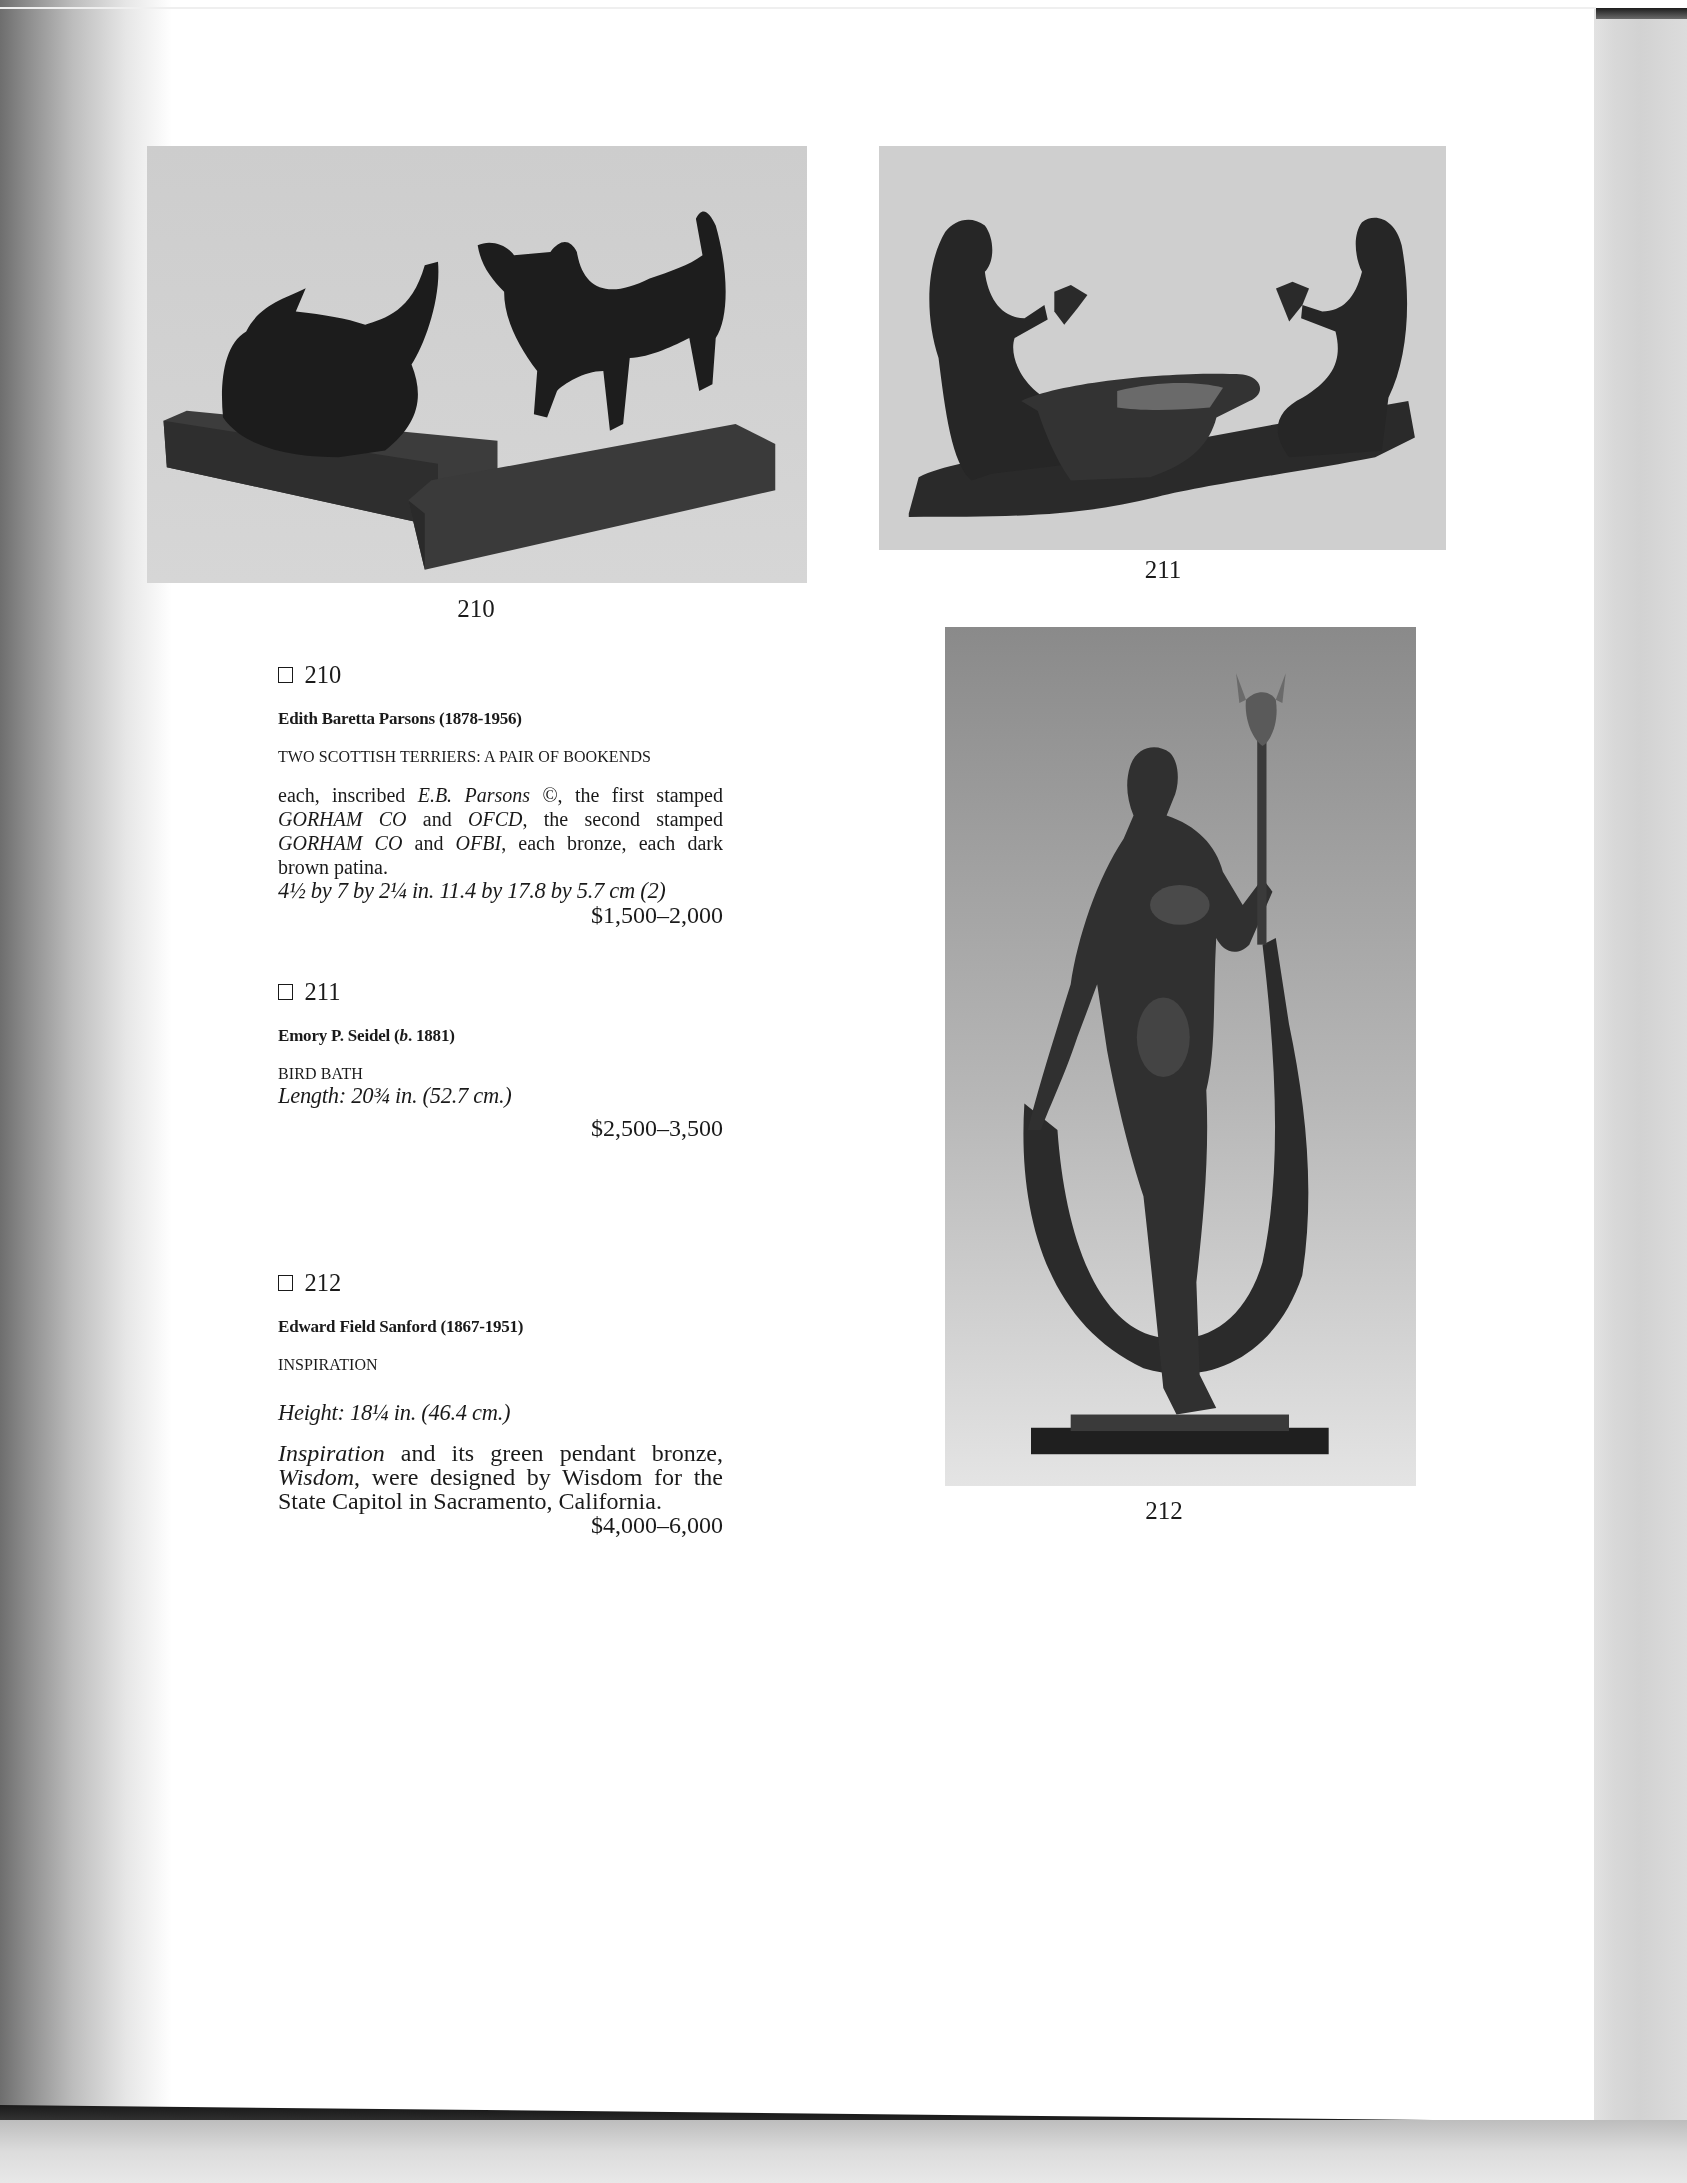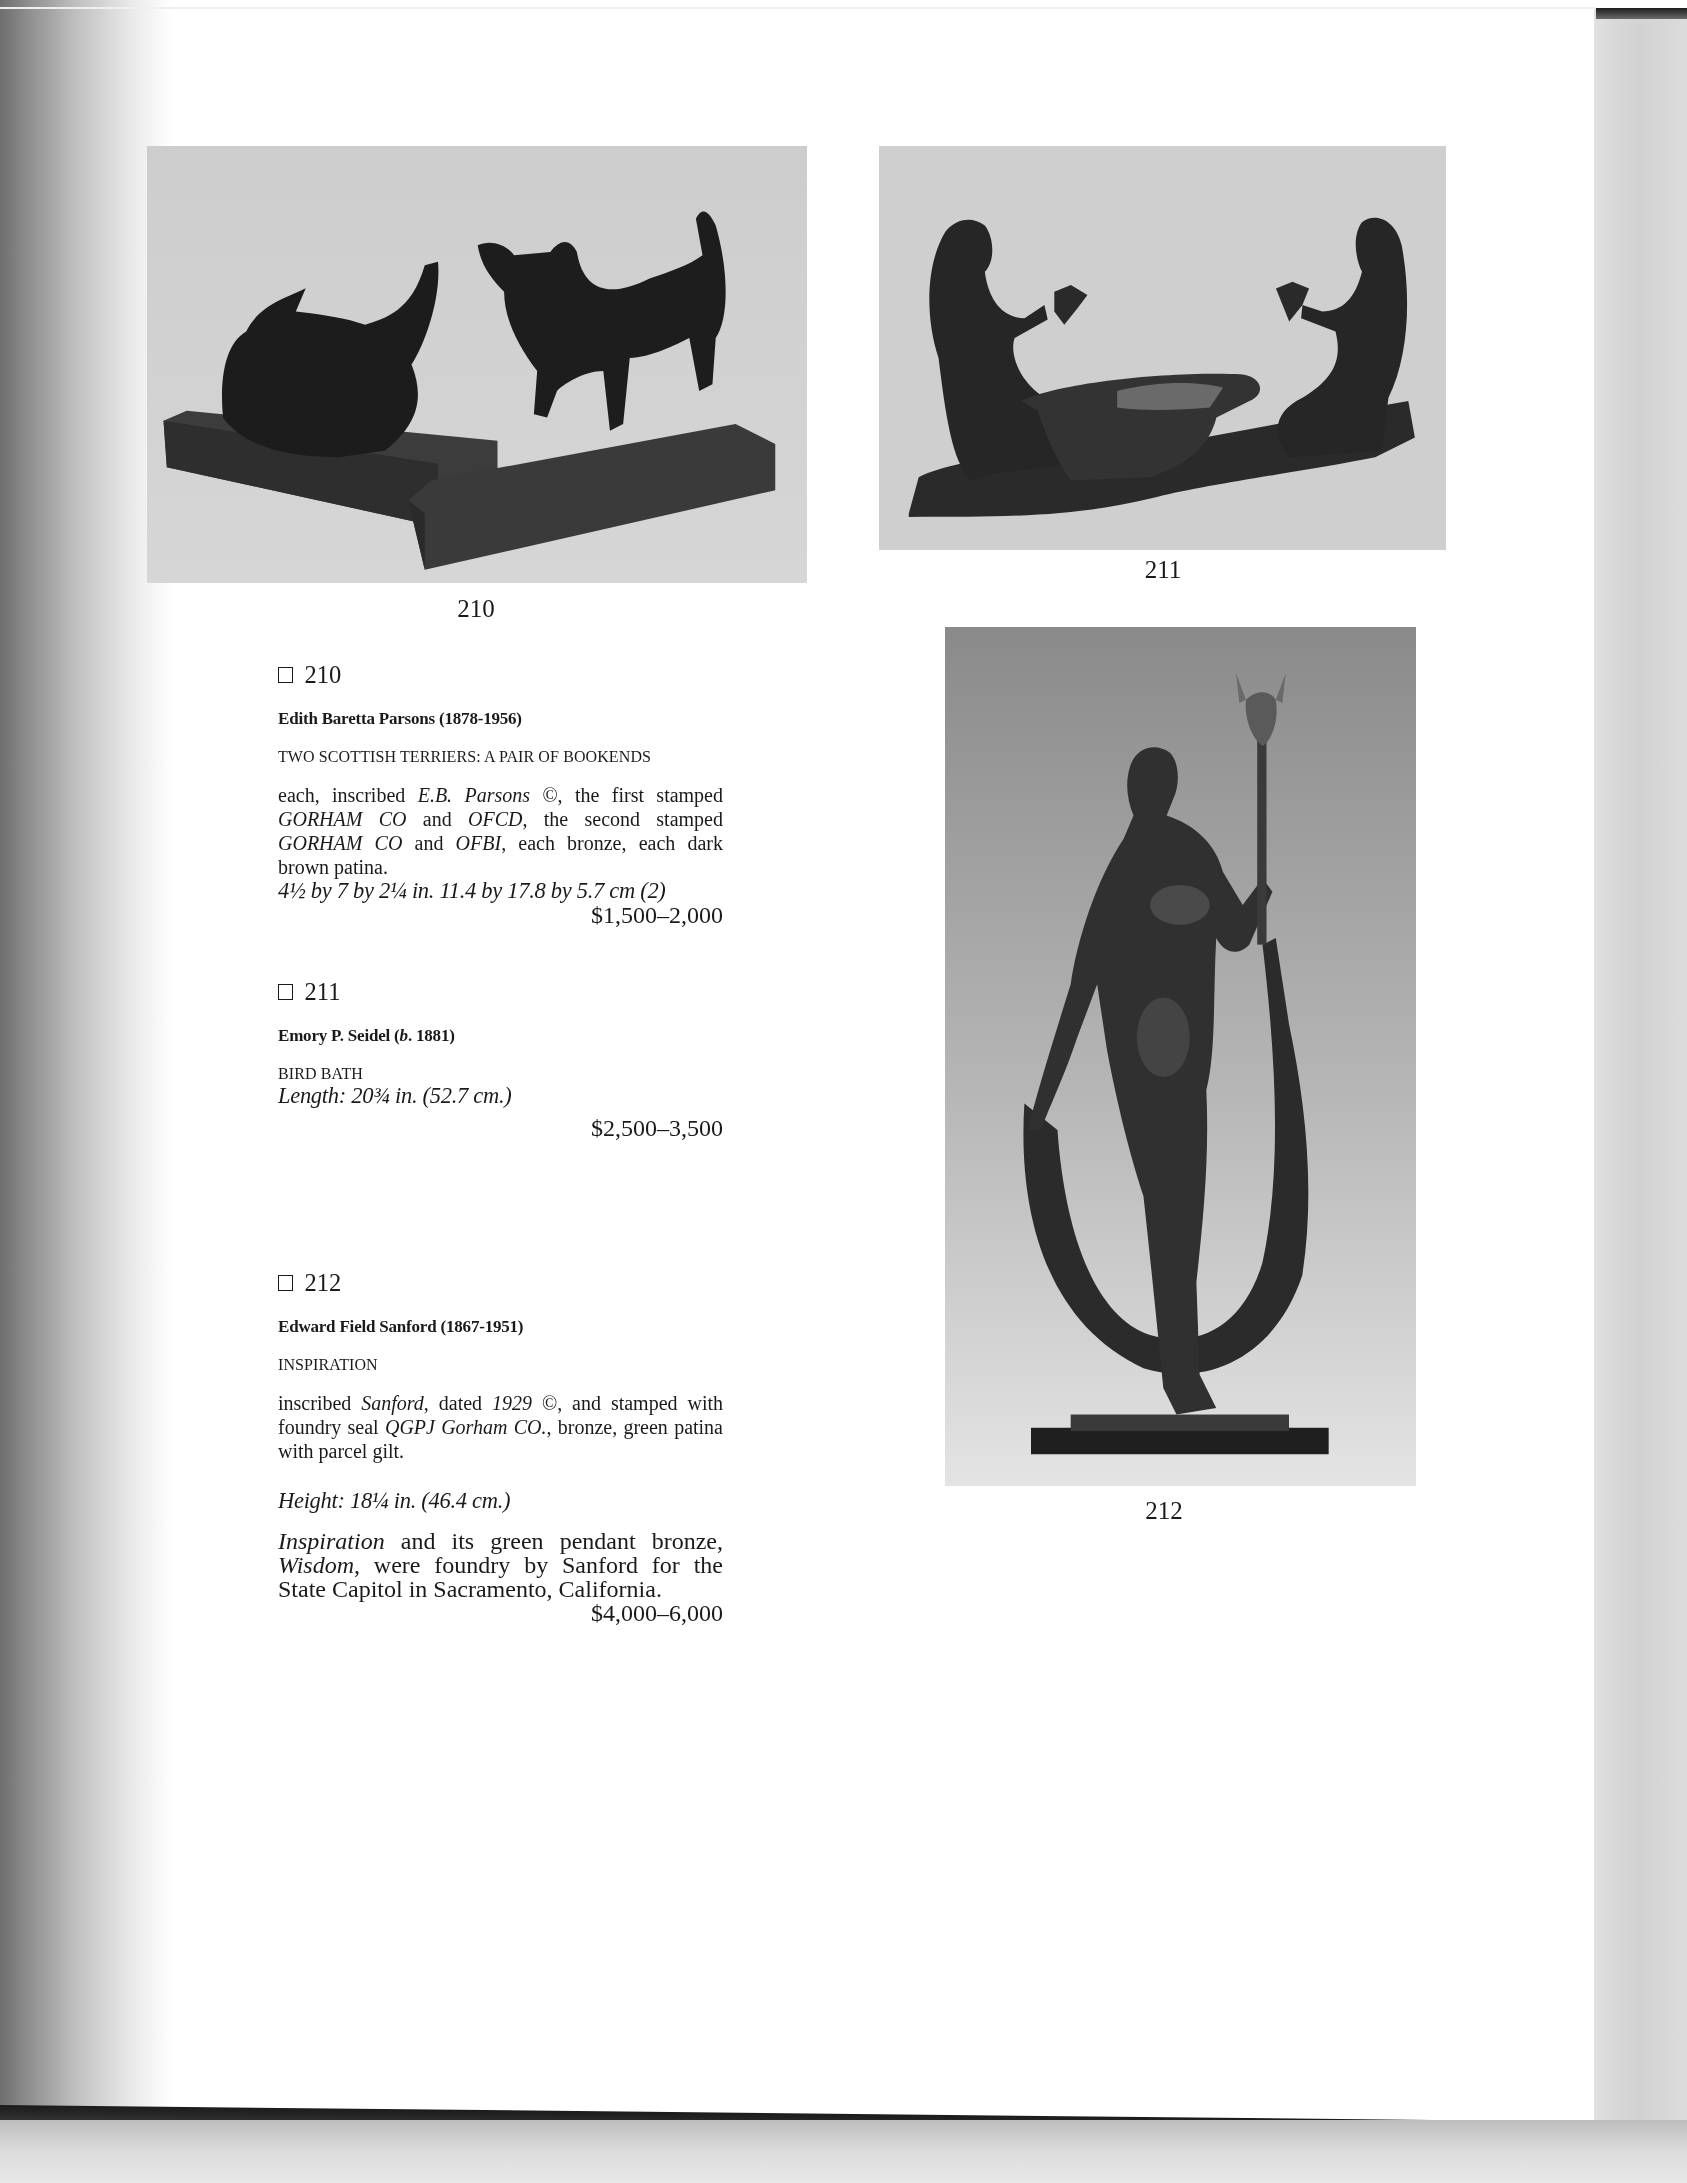--- a/index.html
+++ b/index.html
@@ -182,18 +182,17 @@
   <div class="estimate" style="margin-top:8px;">$2,500–3,500</div>
 </div>
 
 <div class="lot" style="top:1270px;">
   <div class="lot-number">
     <span class="checkbox"></span>
     <span>212</span>
   </div>
   <div class="artist">Edward Field Sanford (1867-1951)</div>
   <div class="title">INSPIRATION</div>
-  <div class="desc"><span>inscribed </span><i>Sanford</i><span>, dated </span><i>1929</i><span> ©, and stamped with foundry seal </span><i>QGPJ Gorham CO.</i><span>, bronze, green patina with parcel gilt.</span></div>
   <div class="dims" style="margin-top:26.5px;">Height: 18¼ in. (46.4 cm.)</div>
-  <div class="note" style="margin-top:16px;"><i>Inspiration</i><span> and its green pendant bronze, </span><i>Wisdom</i><span>, were foundry by Sanford for the State Capitol in Sacramento, California.</span></div>
+  <div class="note" style="margin-top:16px;"><i>Inspiration</i><span> and its green pendant bronze, </span><i>Wisdom</i><span>, were designed by Wisdom for the State Capitol in Sacramento, California.</span></div>
   <div class="estimate">$4,000–6,000</div>
 </div>
 
 
 </body></html>

